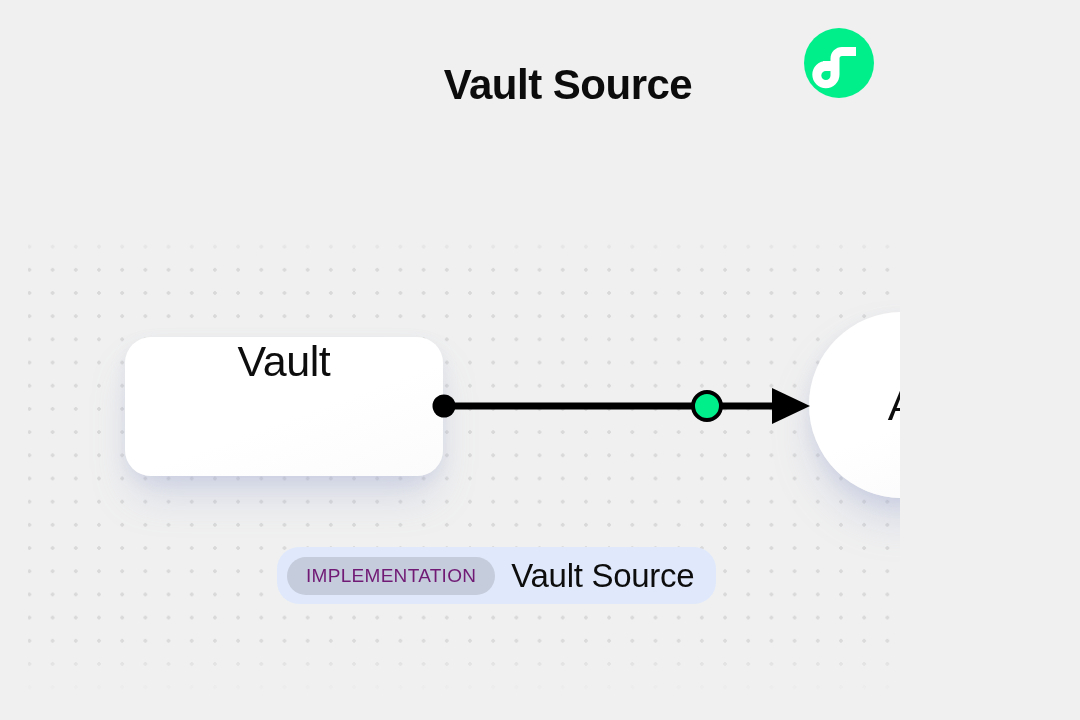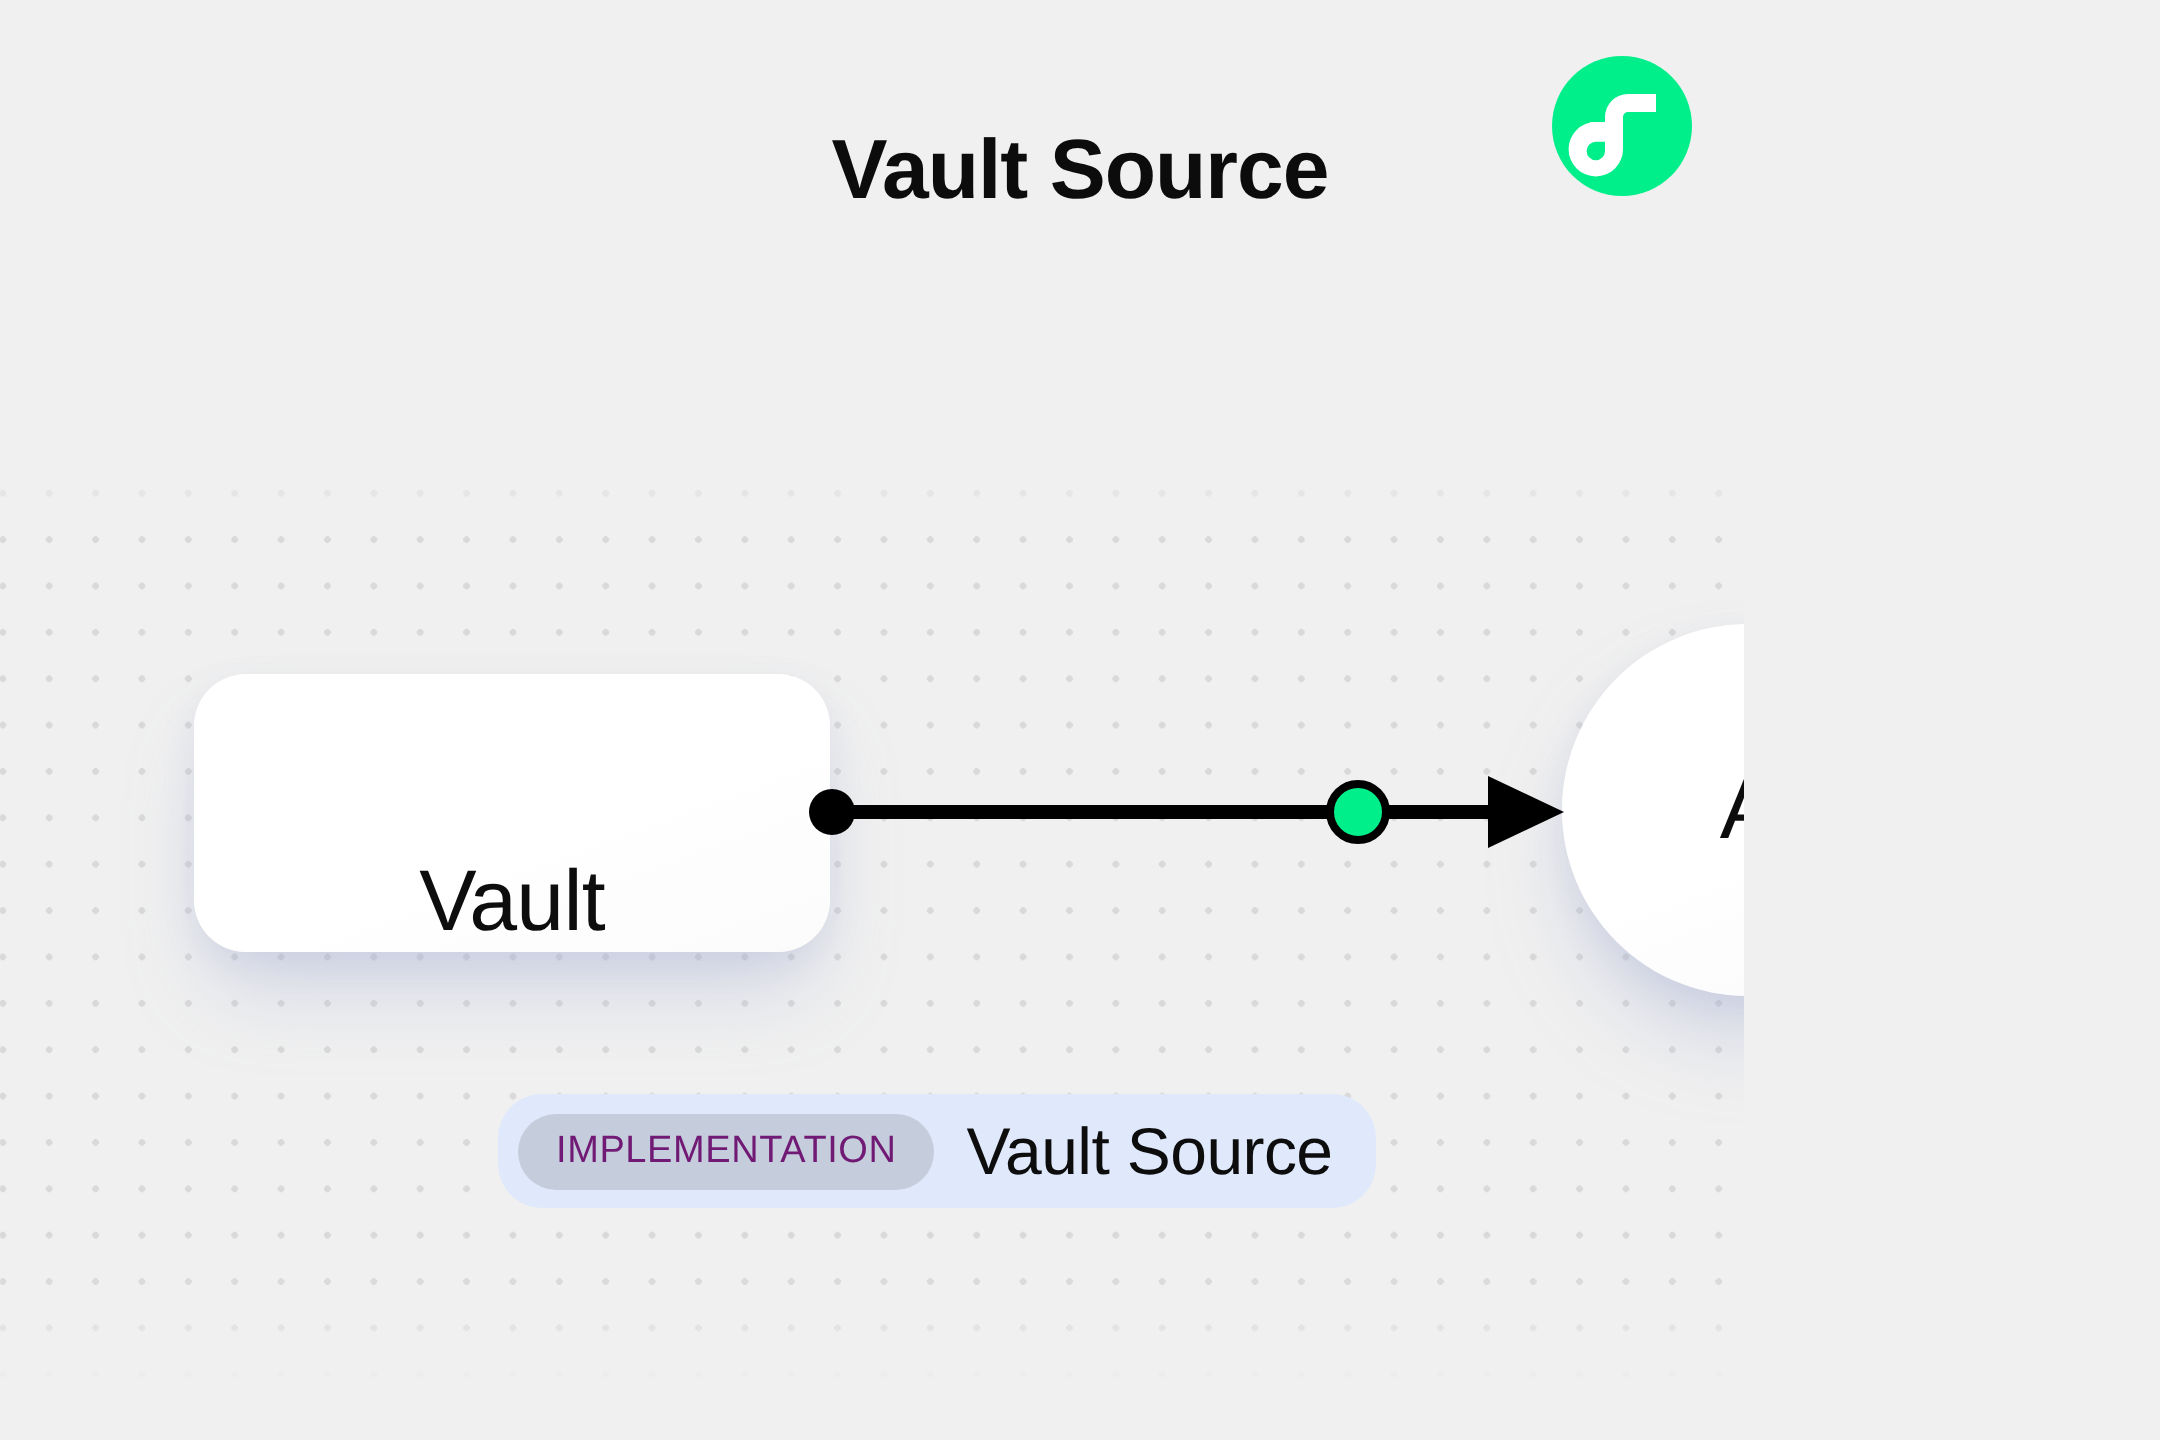--- a/index.html
+++ b/index.html
@@ -13,20 +13,21 @@
     font-family: "Liberation Sans", sans-serif;
     overflow: hidden;
   }
 
   #stage {
     position: relative;
     width: 872px;
     height: 720px;
     background: #f0f0f0;
     overflow: hidden;
+    margin-left: 28px;
   }
 
   
   #dot-grid {
     position: absolute;
     left: 0;
     top: 228px;
     width: 1080px;
     height: 466px;
     background-image: radial-gradient(#d9d9d9 1.6px, transparent 1.7px);
@@ -85,21 +86,21 @@
     position: absolute;
     left: 97px;
     top: 337px;
     width: 318px;
     height: 139px;
     border-radius: 26px;
     background: linear-gradient(160deg, #ffffff 0%, #ffffff 55%, #fbfbfc 100%);
     box-shadow: 0 26px 42px -10px rgba(150,160,205,0.34),
                 0 6px 16px rgba(150,160,205,0.16);
     display: flex;
-    align-items: flex-end;
+    align-items: flex-start;
     justify-content: center;
   }
   #vault-node-label {
     font-size: 43px;
     font-weight: 400;
     color: #0d0d0d;
     letter-spacing: -0.4px;
   }
 
   #target-node {

